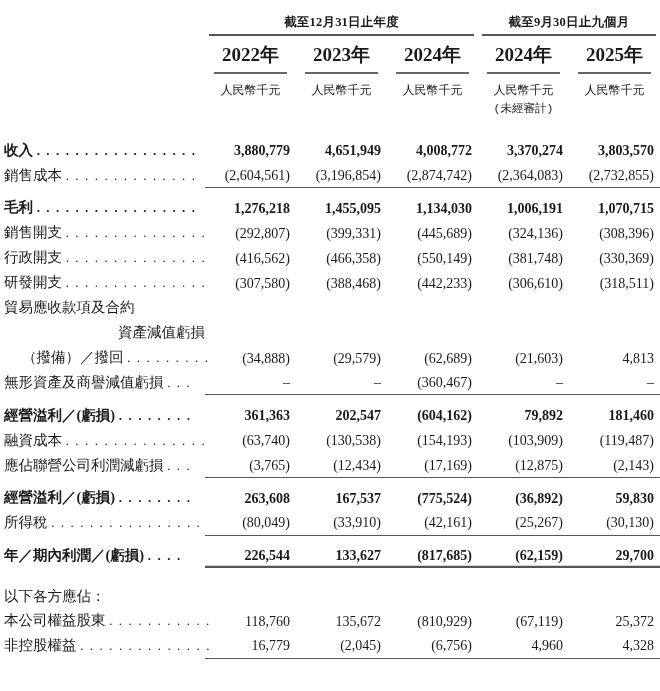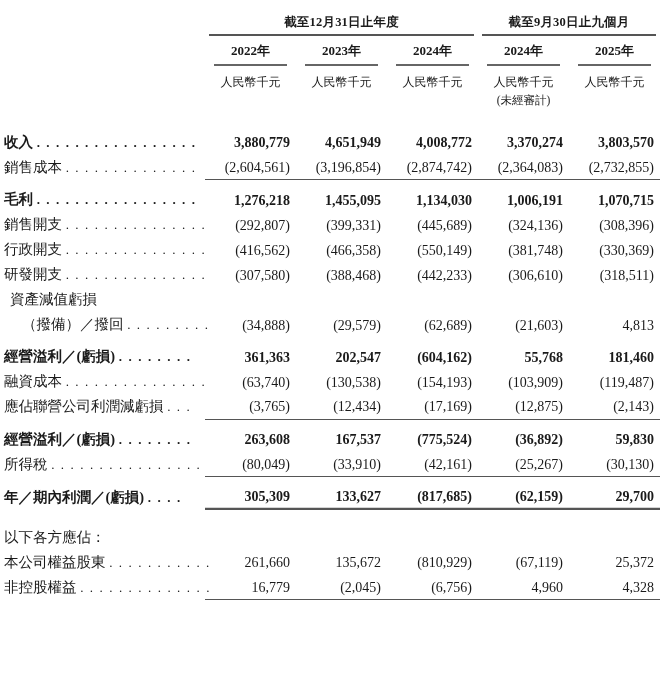--- a/index.html
+++ b/index.html
@@ -47,21 +47,21 @@
     padding: 0;
   }
   .grp-rule .rl {
     height: 1.4px;
     background: #555;
     margin: 0 4px;
   }
 
   .yr-cell {
     text-align: center;
-    font-size: 13px;
+    font-size: 19px;
     font-weight: bold;
     padding: 6px 0 4px 0;
     white-space: nowrap;
   }
   .yr-rule { padding: 0; height: 2px; }
   .yr-rule .rl {
     height: 1.3px;
     background: #666;
     margin: 0 9px;
   }
@@ -70,36 +70,37 @@
     text-align: center;
     font-size: 12px;
     padding: 7px 0 2px 0;
     white-space: nowrap;
     line-height: 1.55;
     vertical-align: top;
   }
   .unit-cell .sub {
     display: block;
     font-size: 11.5px;
+    font-family: Liberation Mono, monospace;
   }
   .spacer-row td { height: 18px; padding: 0; }
 
   
   td.lbl {
     font-size: 14.5px;
     padding: 3.4px 0 3.4px 4px;
     white-space: nowrap;
     vertical-align: bottom;
     line-height: 1.25;
   }
   td.lbl .dots {
     letter-spacing: 1.6px;
     font-size: 13px;
   }
-  td.lbl.indent1 { padding-left: 10px; }
+  td.lbl.indent1 { padding-left: 22px; text-align: right; }
   td.lbl.indent2 { padding-left: 22px; }
 
   td.num {
     font-size: 14px;
     text-align: right;
     padding: 3.4px 6px 3.4px 0;
     white-space: nowrap;
     vertical-align: bottom;
     font-variant-numeric: lining-nums;
   }
@@ -241,44 +242,60 @@
         </tr>
         <tr>
           <td class="lbl"><span>研發開支</span> <span class="dots">. . . . . . . . . . . . . . .</span></td>
           <td class="num">(307,580)</td>
           <td class="num">(388,468)</td>
           <td class="num">(442,233)</td>
           <td class="num">(306,610)</td>
           <td class="num">(318,511)</td>
         </tr>
         <tr>
+          <td class="lbl"><span>貿易應收款項及合約</span></td>
+          <td class="num"></td>
+          <td class="num"></td>
+          <td class="num"></td>
+          <td class="num"></td>
+          <td class="num"></td>
+        </tr>
+        <tr>
           <td class="lbl indent1"><span>資產減值虧損</span></td>
           <td class="num"></td>
           <td class="num"></td>
           <td class="num"></td>
           <td class="num"></td>
           <td class="num"></td>
         </tr>
         <tr>
           <td class="lbl indent2"><span>（撥備）／撥回</span> <span class="dots">. . . . . . . . .</span></td>
           <td class="num">(34,888)</td>
           <td class="num">(29,579)</td>
           <td class="num">(62,689)</td>
           <td class="num">(21,603)</td>
           <td class="num">4,813</td>
         </tr>
+        <tr>
+          <td class="lbl"><span>無形資產及商譽減值虧損</span> <span class="dots">. . .</span></td>
+          <td class="num ul-single">–</td>
+          <td class="num ul-single">–</td>
+          <td class="num ul-single">(360,467)</td>
+          <td class="num ul-single">–</td>
+          <td class="num ul-single">–</td>
+        </tr>
         <tr class="gap-sm">
           <td colspan="6"></td>
         </tr>
         <tr class="bold">
           <td class="lbl"><span>經營溢利／(虧損)</span> <span class="dots">. . . . . . . .</span></td>
           <td class="num">361,363</td>
           <td class="num">202,547</td>
           <td class="num">(604,162)</td>
-          <td class="num">55,768</td>
+          <td class="num">79,892</td>
           <td class="num">181,460</td>
         </tr>
         <tr>
           <td class="lbl"><span>融資成本</span> <span class="dots">. . . . . . . . . . . . . . .</span></td>
           <td class="num">(63,740)</td>
           <td class="num">(130,538)</td>
           <td class="num">(154,193)</td>
           <td class="num">(103,909)</td>
           <td class="num">(119,487)</td>
         </tr>
@@ -307,40 +324,40 @@
           <td class="num ul-single">(33,910)</td>
           <td class="num ul-single">(42,161)</td>
           <td class="num ul-single">(25,267)</td>
           <td class="num ul-single">(30,130)</td>
         </tr>
         <tr class="gap-sm">
           <td colspan="6"></td>
         </tr>
         <tr class="bold">
           <td class="lbl"><span>年／期內利潤／(虧損)</span> <span class="dots">. . . .</span></td>
-          <td class="num ul-double">305,309</td>
+          <td class="num ul-double">226,544</td>
           <td class="num ul-double">133,627</td>
           <td class="num ul-double">(817,685)</td>
           <td class="num ul-double">(62,159)</td>
           <td class="num ul-double">29,700</td>
         </tr>
         <tr class="gap-md">
           <td colspan="6"></td>
         </tr>
         <tr>
           <td class="lbl"><span>以下各方應佔：</span></td>
           <td class="num"></td>
           <td class="num"></td>
           <td class="num"></td>
           <td class="num"></td>
           <td class="num"></td>
         </tr>
         <tr>
           <td class="lbl"><span>本公司權益股東</span> <span class="dots">. . . . . . . . . . .</span></td>
-          <td class="num">261,660</td>
+          <td class="num">118,760</td>
           <td class="num">135,672</td>
           <td class="num">(810,929)</td>
           <td class="num">(67,119)</td>
           <td class="num">25,372</td>
         </tr>
         <tr>
           <td class="lbl"><span>非控股權益</span> <span class="dots">. . . . . . . . . . . . . .</span></td>
           <td class="num ul-single">16,779</td>
           <td class="num ul-single">(2,045)</td>
           <td class="num ul-single">(6,756)</td>

